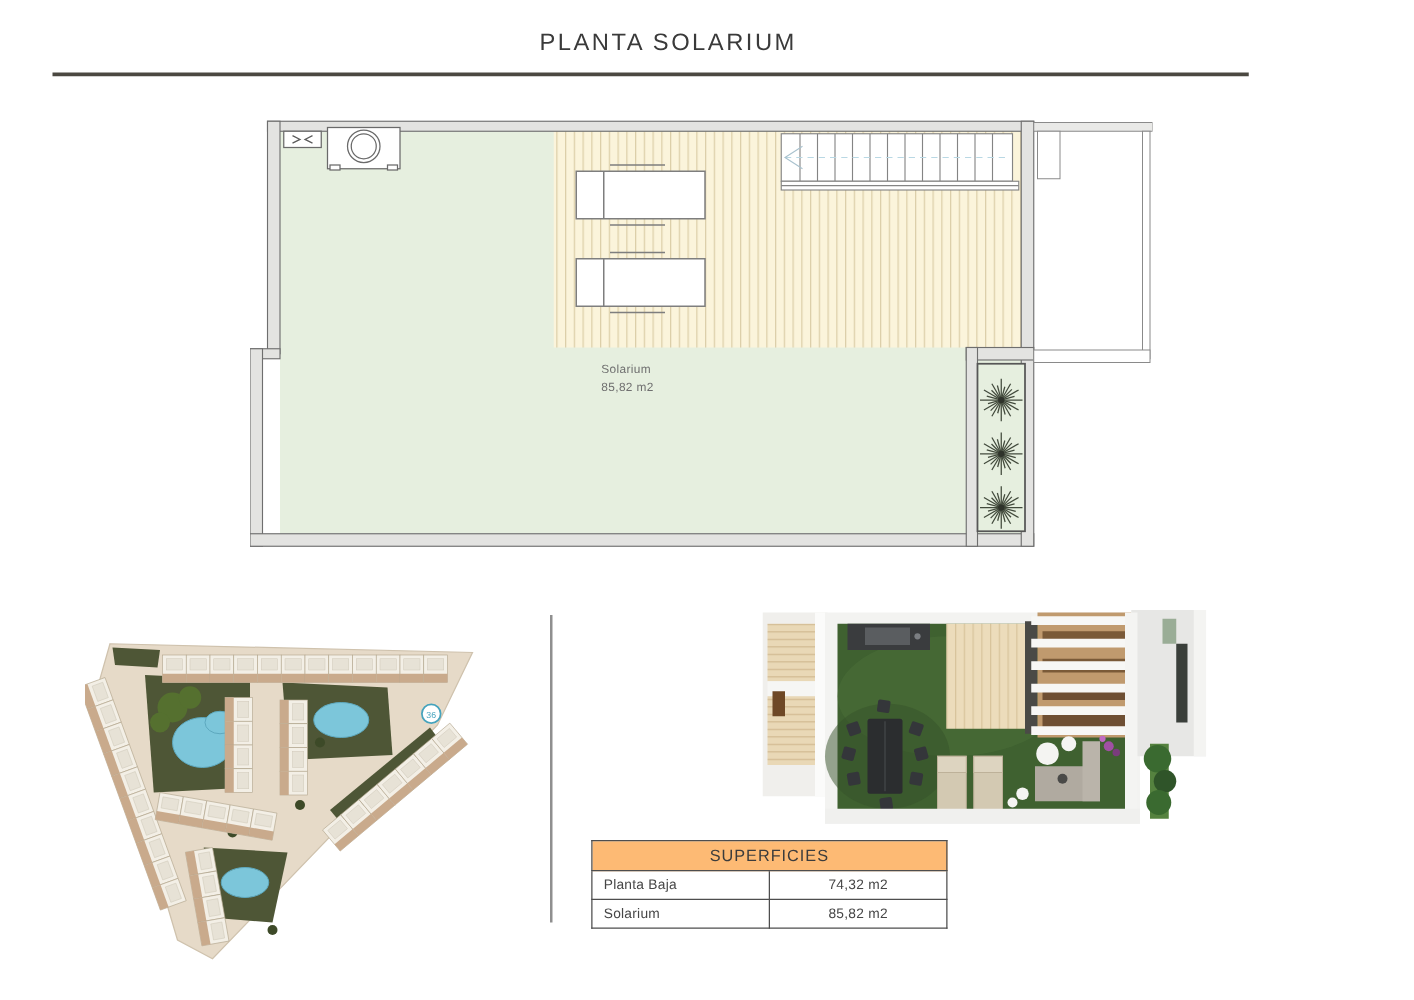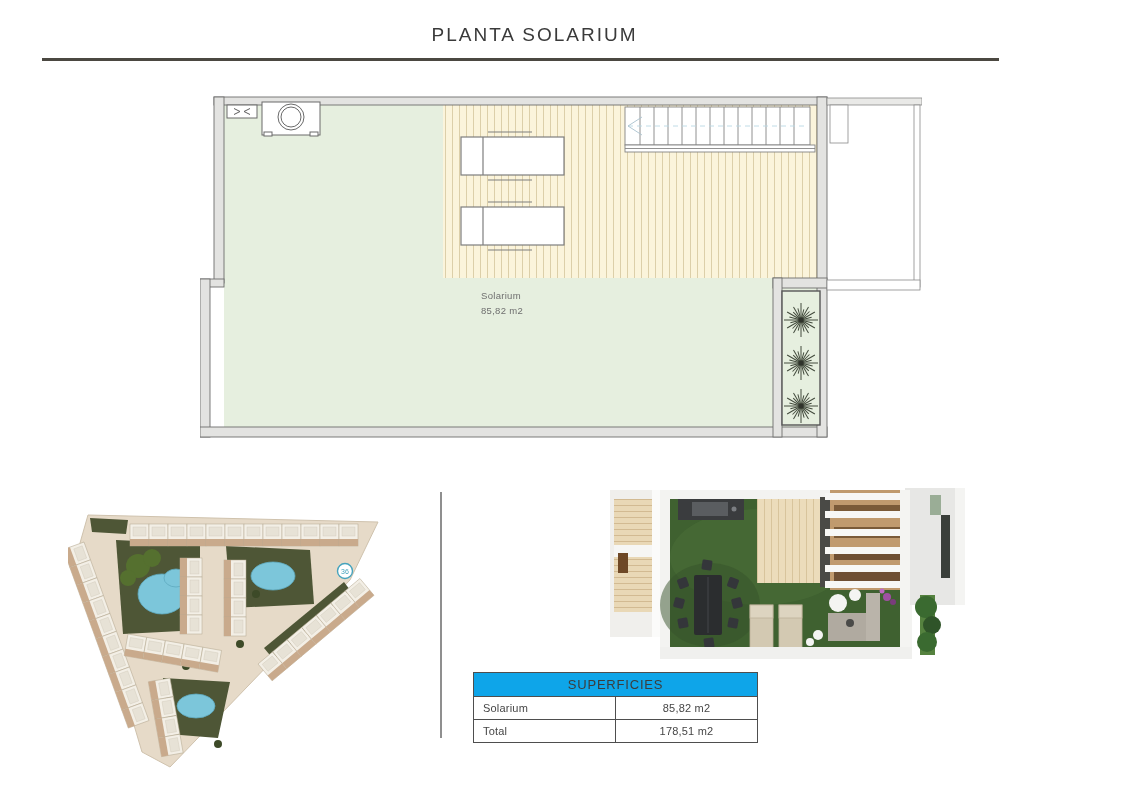--- a/index.html
+++ b/index.html
@@ -17,21 +17,21 @@
     position:absolute;left:481px;top:288px;font-size:9.5px;line-height:1.6;
     color:#6f6f6f;letter-spacing:.3px;
   }
   .divider{position:absolute;left:440px;top:492px;width:1.5px;height:246px;background:#8f8f8f;}
   table.areas{
     position:absolute;left:473px;top:672px;width:285px;border-collapse:collapse;
     table-layout:fixed;
   }
   table.areas th,table.areas td{border:1.6px solid #4e4e4e;}
   table.areas th{
-    height:21px;background:#0ea5e9;font-weight:400;font-size:13px;
+    height:21px;background:#fdba74;font-weight:400;font-size:13px;
     letter-spacing:.8px;color:#3c3c3c;
   }
   table.areas td{height:20px;font-size:11px;color:#464646;letter-spacing:.2px;}
   td.lbl{width:132px;padding-left:9px;}
   td.val{text-align:center;}
 </style>
 </head>
 <body>
 
 <div class="page">
@@ -356,23 +356,23 @@
   </svg>
 
   <table class="areas">
     <thead>
       <tr>
           <th colspan="2">SUPERFICIES</th>
         </tr>
     </thead>
     <tbody>
       <tr>
+        <td class="lbl">Planta Baja</td>
+        <td class="val">74,32 m2</td>
+      </tr>
+      <tr>
         <td class="lbl">Solarium</td>
         <td class="val">85,82 m2</td>
       </tr>
-      <tr>
-        <td class="lbl">Total</td>
-        <td class="val">178,51 m2</td>
-      </tr>
     </tbody>
   </table>
 
 </div>
 
 </body></html>

